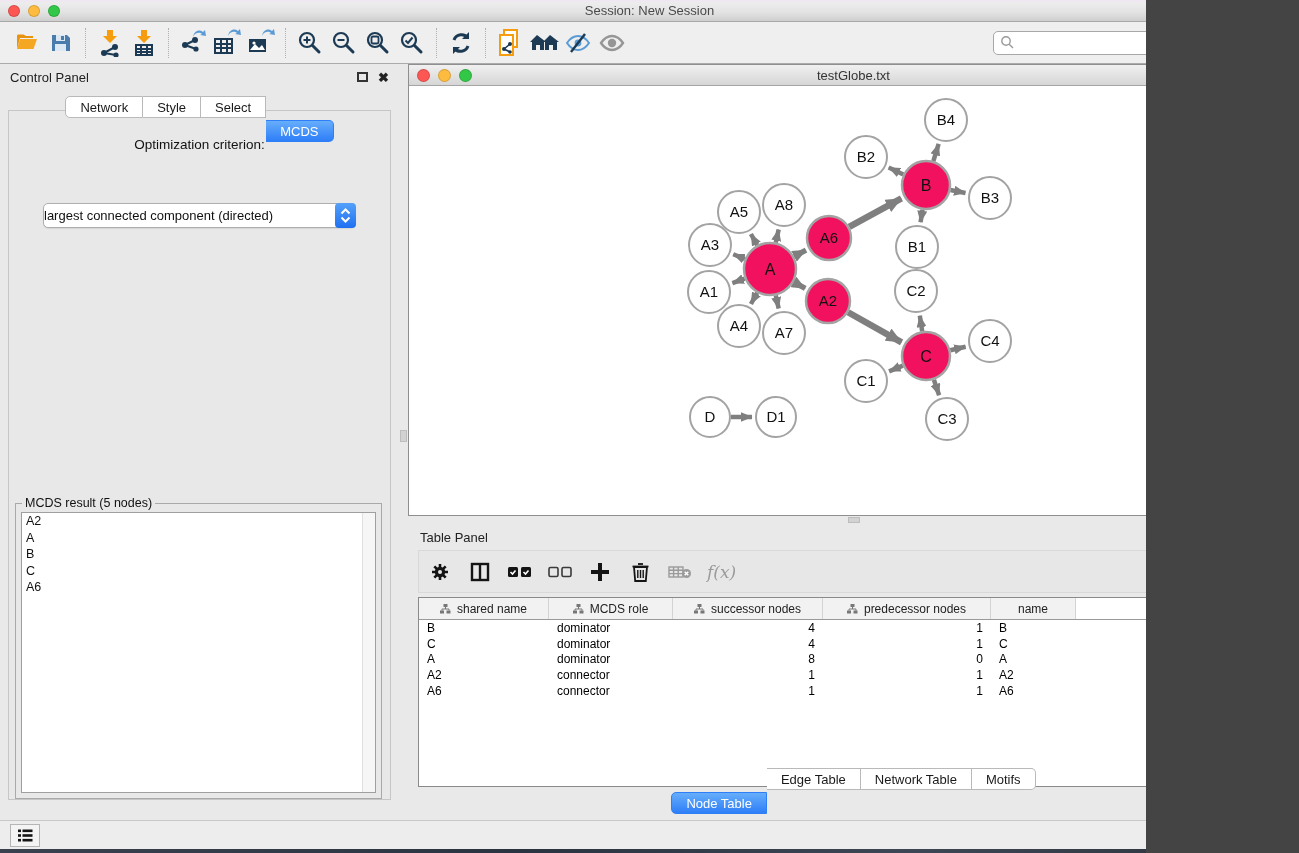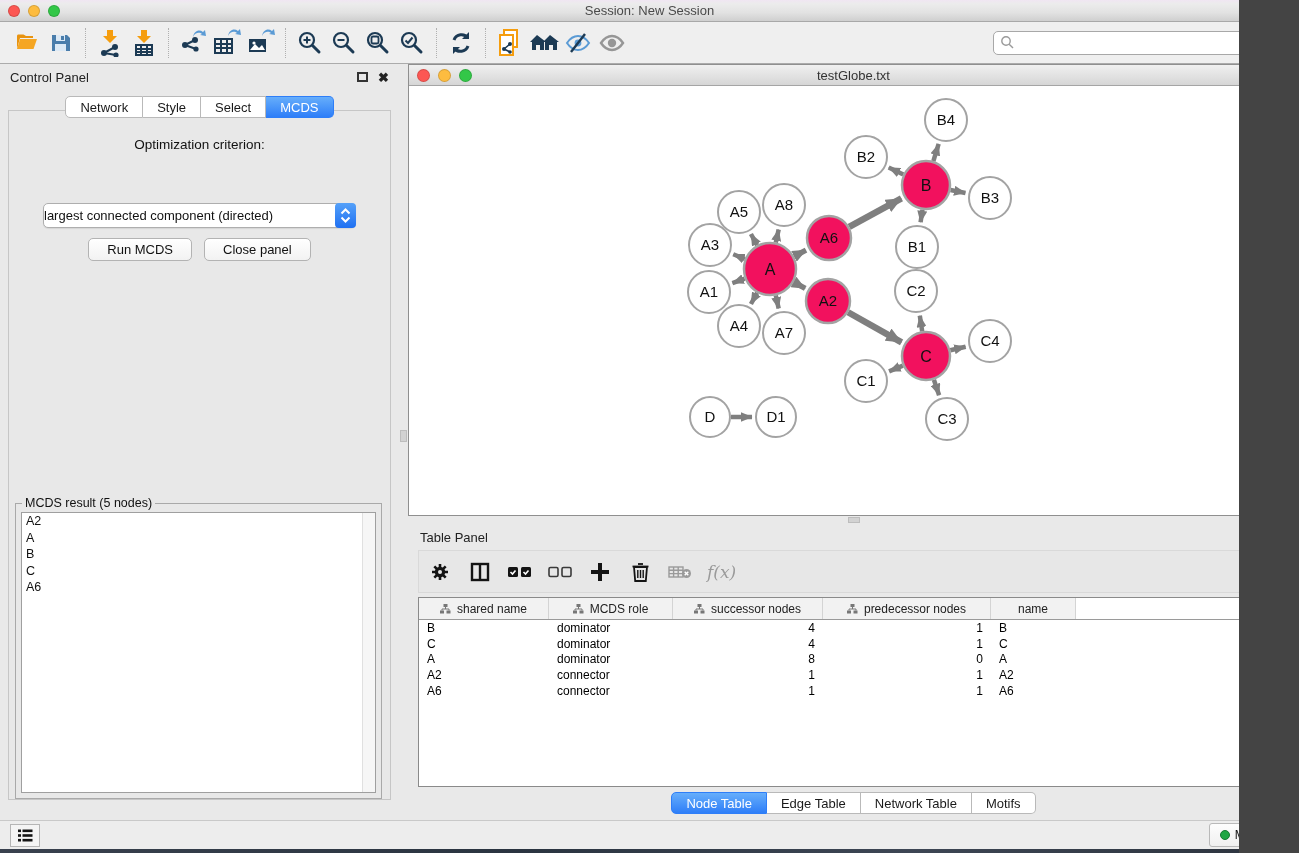--- a/index.html
+++ b/index.html
@@ -1,17 +1,17 @@
 <!DOCTYPE html>
 <html><head>
 <meta charset="utf-8">
 <style>
   * { margin:0; padding:0; box-sizing:border-box; }
   body { font-family:"Liberation Sans", sans-serif; background:#444; }
-  #screen { position:relative; width:1239px; height:853px; background:#f0abfc; overflow:hidden;
+  #screen { position:relative; width:1146px; height:853px; background:#f0abfc; overflow:hidden;
             font-family:"Liberation Sans", sans-serif; }
 
   
   .titlebar { position:absolute; left:0; top:0; width:1299px; height:22px;
     background:linear-gradient(#f0e6f2 0%, #ececec 18%, #e2e2e2 60%, #cfcfcf 100%);
     border-bottom:1px solid #a8a8a8; display:flex; align-items:center; }
   .titlebar .title { position:absolute; left:0; right:0; text-align:center; font-size:13px; color:#4a4a4a; }
   .tl { width:12px; height:12px; border-radius:50%; margin-left:8px; border:1px solid rgba(0,0,0,.15); }
   .tl.red{ background:#fc5753; } .tl.yel{ background:#fdbc40; } .tl.grn{ background:#33c748; }
 
@@ -29,21 +29,21 @@
   .panel-head { height:26px; display:flex; align-items:center; padding:0 10px; }
   .panel-head .ptitle { font-size:13px; color:#222; }
   .panel-head .spacer { flex:1; }
   .float-box { width:11px; height:10px; border:2px solid #333; margin-right:10px; }
   .close-x { font-size:13px; color:#222; font-weight:bold; line-height:1; }
   .cp-tabs { position:absolute; left:0; right:0; top:32px; display:flex; justify-content:center; z-index:2; }
   .seg { border:1px solid #b9b9b9; border-left:none; background:#fff; height:22px; padding:0 14px;
          font-size:13px; color:#1a1a1a; display:flex; align-items:center; }
   .seg:first-child { border-left:1px solid #b9b9b9; border-radius:5px 0 0 5px; }
   .seg:last-child { border-radius:0 5px 5px 0; }
-  .seg.active { background:linear-gradient(#66aefb,#2e7ef8); color:#fff; border-color:#2e7ef8; }
+  .seg.active { background:linear-gradient(#66aefb,#2e7ef8); color:#fff; border-color:#2e7ef8;margin-top:24px; }
   .cp-body { position:absolute; left:8px; right:8px; top:46px; bottom:20px; border:1px solid #c6c6c6; background:#e8e8e8; }
   .opt-label { text-align:center; margin-top:26px; font-size:13.5px; color:#111; }
   .combo { position:absolute; left:34px; right:34px; top:92px; height:25px; background:#fff;
     border:1px solid #aeaeae; border-radius:5px; display:flex; align-items:center;
     box-shadow:0 1px 1px rgba(0,0,0,.08); }
   .combo .val { flex:1; font-size:13px; color:#111; white-space:nowrap; overflow:hidden; }
   .combo .stepper { width:21px; height:25px; margin-right:-1px; border-radius:4px;
     background:linear-gradient(#55a1f9,#1f70f2); display:flex; flex-direction:column;
     align-items:center; justify-content:center; gap:1px; }
   .btn-row { position:absolute; left:0; right:0; top:127px; display:flex; justify-content:center; gap:12px; }
@@ -272,24 +272,20 @@
       <div class="combo">
         <span class="val">largest connected component (directed)</span>
         <span class="stepper">
           <svg width="11" height="7" viewBox="0 0 11 7">
               <path d="M1.5 5.5L5.5 1.5 9.5 5.5" fill="none" stroke="#fff" stroke-width="2"></path>
             </svg>
           <svg width="11" height="7" viewBox="0 0 11 7">
               <path d="M1.5 1.5L5.5 5.5 9.5 1.5" fill="none" stroke="#fff" stroke-width="2"></path>
             </svg>
         </span>
-      </div>
-      <div class="btn-row">
-        <span class="push-btn">Run MCDS</span>
-        <span class="push-btn">Close panel</span>
       </div>
       <div class="result-group">
         <span class="result-legend">MCDS result (5 nodes)</span>
         <div class="result-list">
           <div class="result-item">A2</div>
           <div class="result-item">A</div>
           <div class="result-item">B</div>
           <div class="result-item">C</div>
           <div class="result-item">A6</div>
           <div class="result-scroll"></div>

